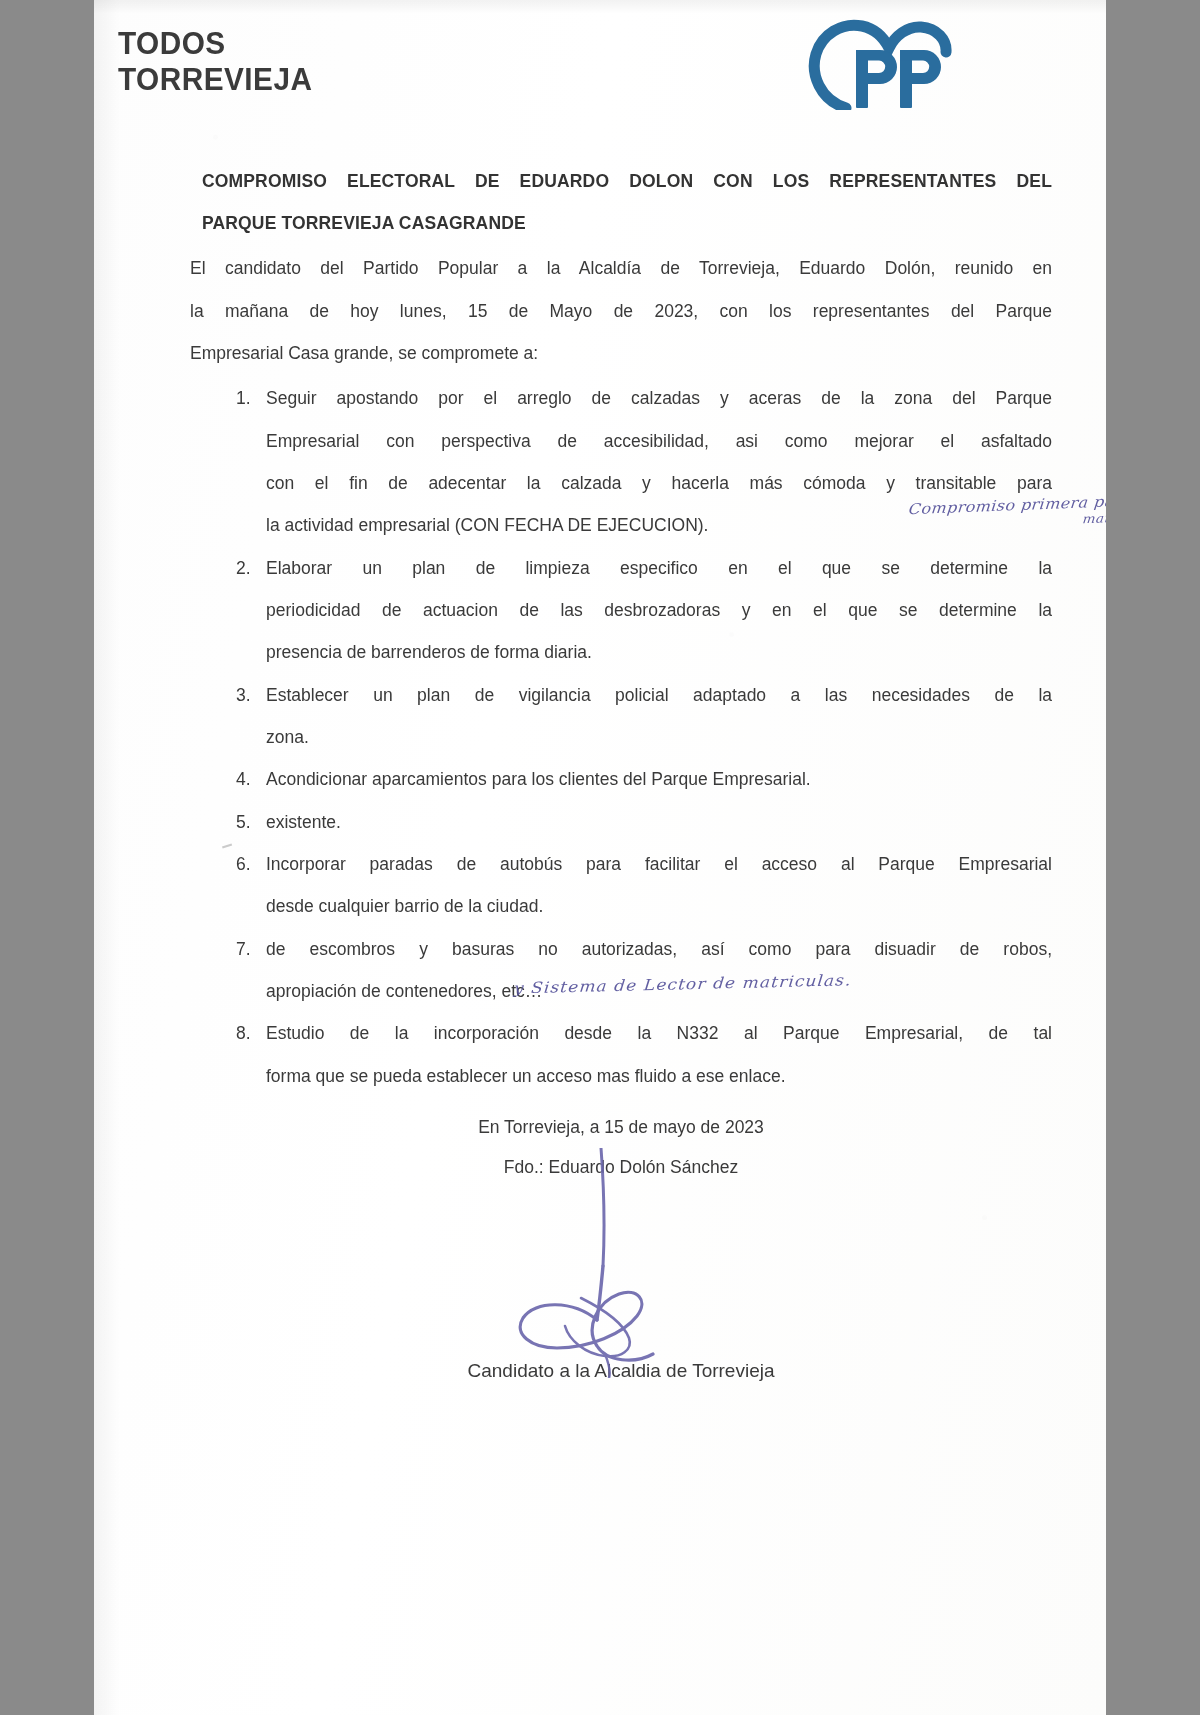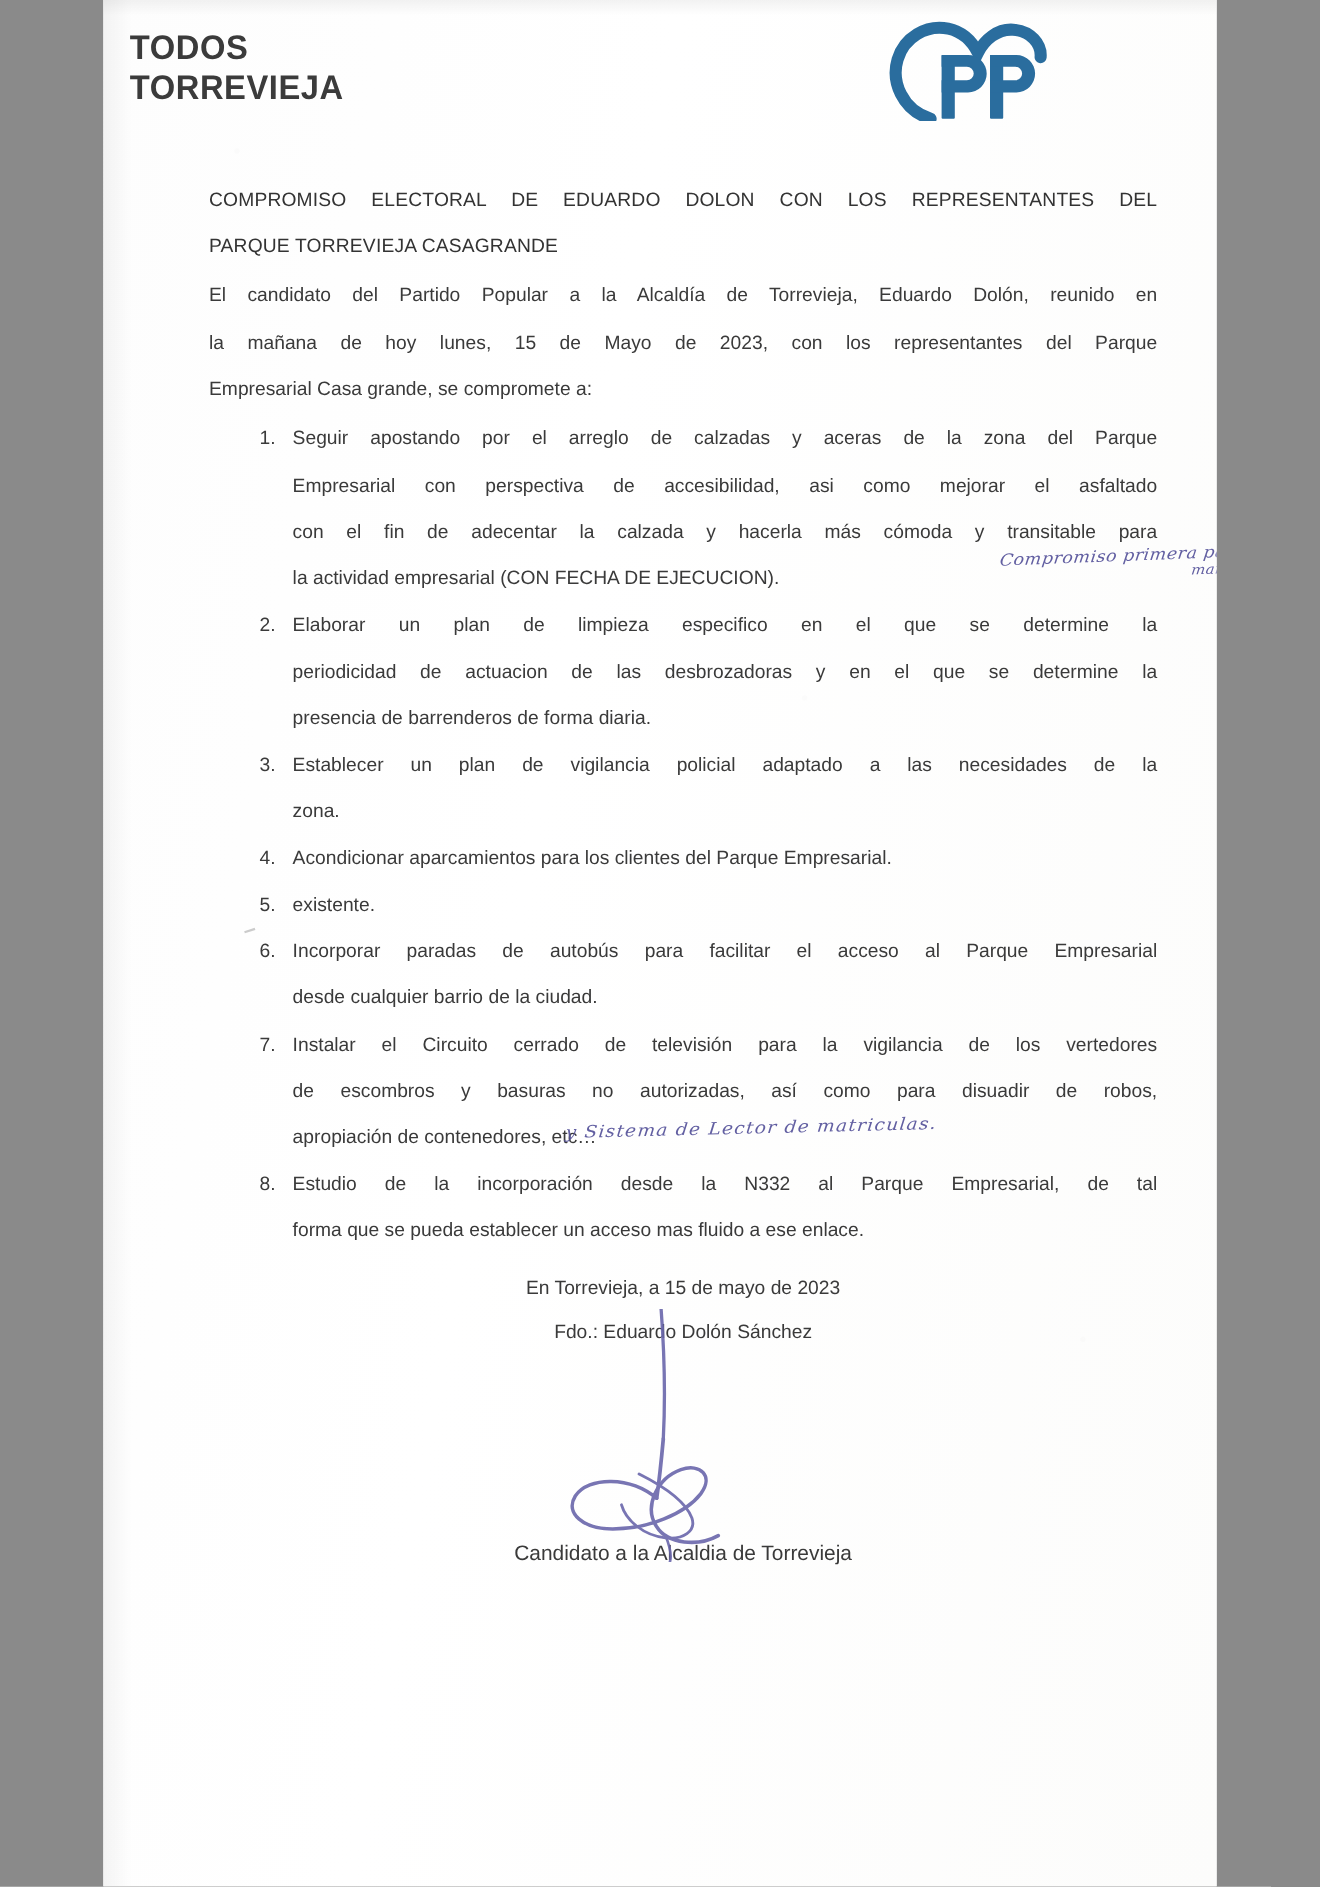--- a/index.html
+++ b/index.html
@@ -71,26 +71,26 @@
 
   
   .doc {
     position: absolute;
     left: 96px;
     top: 160px;
     width: 862px;
   }
   .doc-title {
     font-size: 17.5px;
-    font-weight: normal;
+    font-weight: bold;
     line-height: 2.42;
     letter-spacing: 0.15px;
     text-align: justify;
     color: #333;
-    margin: 0 0 2px 0;
+    margin: 0 0 2px 12px;
   }
   .doc-title .t-line { display: block; }
   .doc-title .t-line.just {
     text-align: justify;
     text-align-last: justify;
   }
 
   .intro {
     font-size: 17.5px;
     line-height: 2.45;
@@ -296,21 +296,20 @@
       </li>
 
       <li>
         <span class="num">6.</span>
         <span class="c-line just">Incorporar paradas de autobús para facilitar el acceso al Parque Empresarial</span>
         <span class="c-line">desde cualquier barrio de la ciudad.</span>
       </li>
 
       <li>
         <span class="num">7.</span>
-        <span class="c-line just">Instalar el Circuito cerrado de televisión para la vigilancia de los vertedores</span>
         <span class="c-line just">de escombros y basuras no autorizadas, así como para disuadir de robos,</span>
         <span class="c-line">
           <span>apropiación de contenedores, etc…</span>
           <span class="hand hand-2">y  Sistema de Lector de matriculas.</span>
         </span>
       </li>
 
       <li>
         <span class="num">8.</span>
         <span class="c-line just">Estudio de la incorporación desde la N332 al Parque Empresarial, de tal</span>

